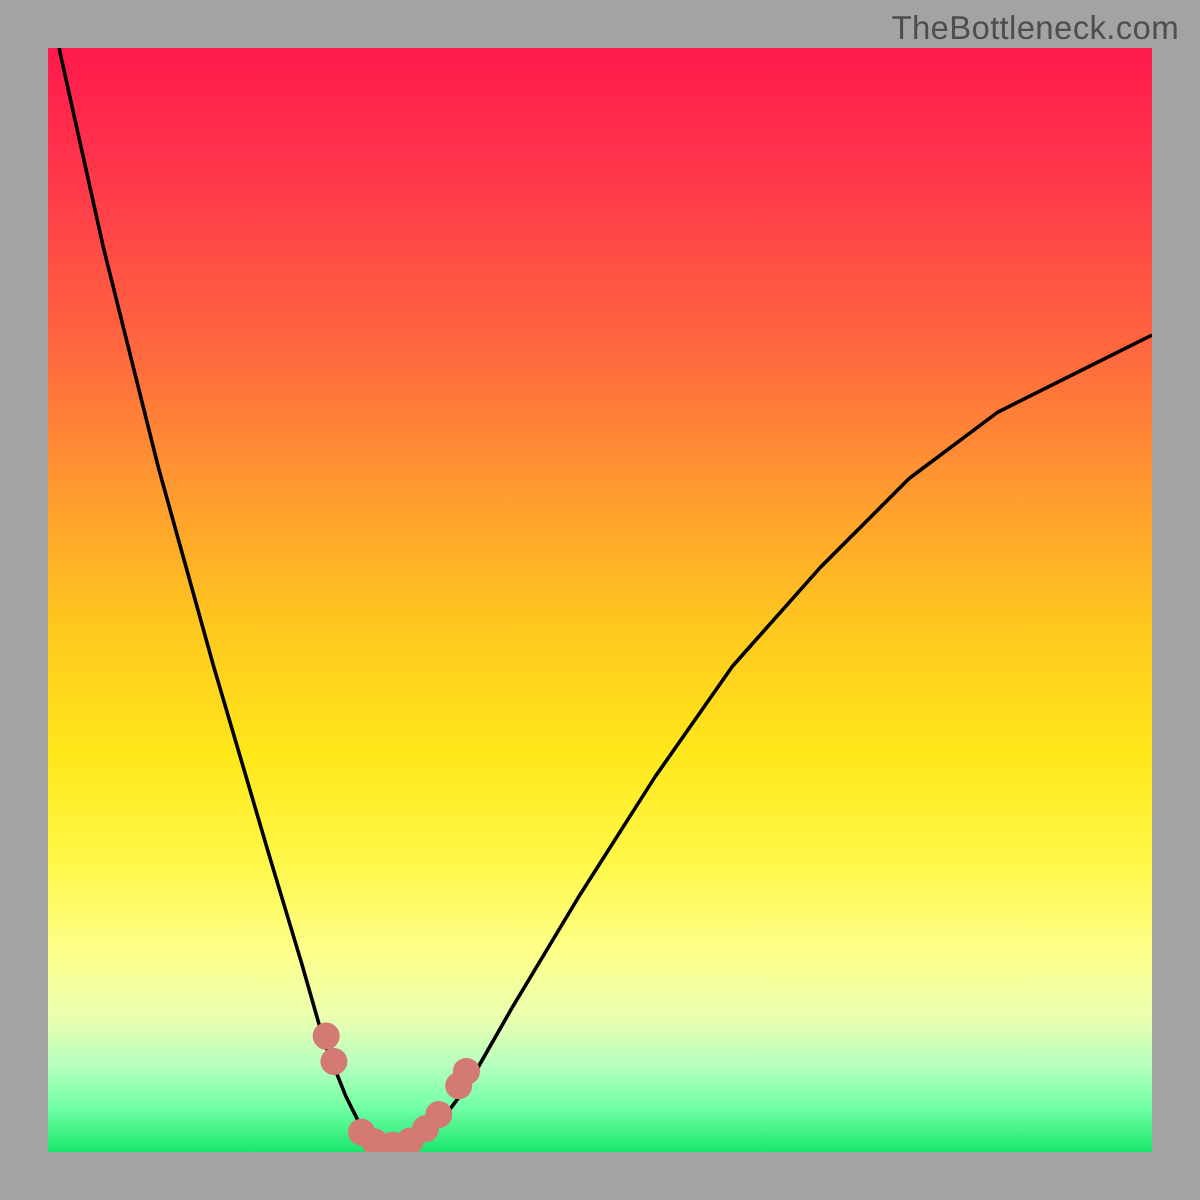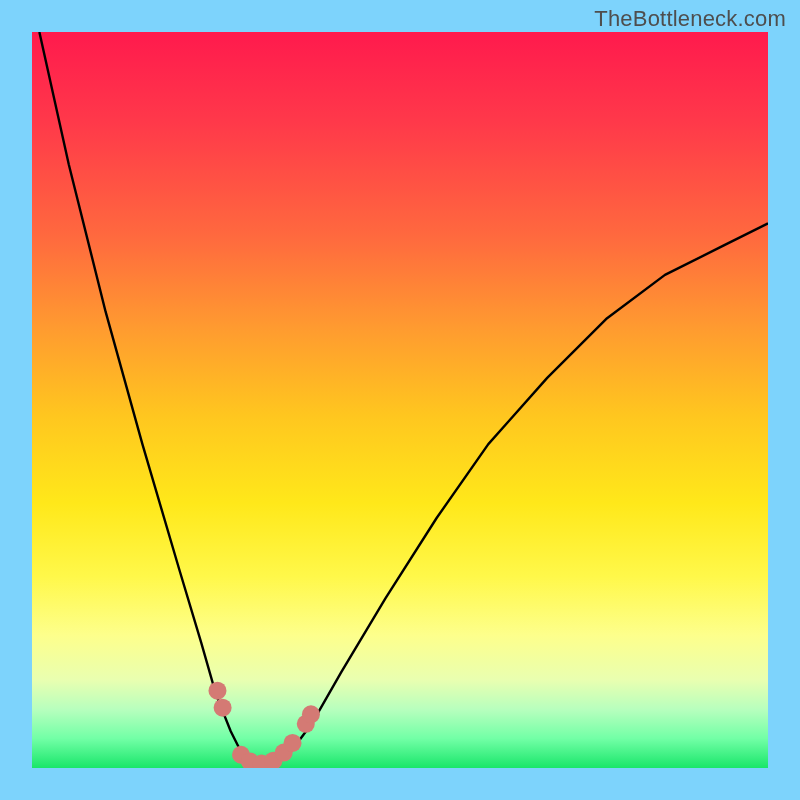--- a/index.html
+++ b/index.html
@@ -7,21 +7,21 @@
     padding: 0;
     width: 800px;
     height: 800px;
     background: #000;
     overflow: hidden;
     font-family: Arial, Helvetica, sans-serif;
   }
   .frame {
     position: absolute;
     inset: 0;
-    background: #7dd3fc;
+    background: #a3a3a3;
     text-align: right;
   }
   .plot {
     position: absolute;
     left: 32px;
     top: 32px;
     width: 736px;
     height: 736px;
     background: linear-gradient(
       to bottom,

